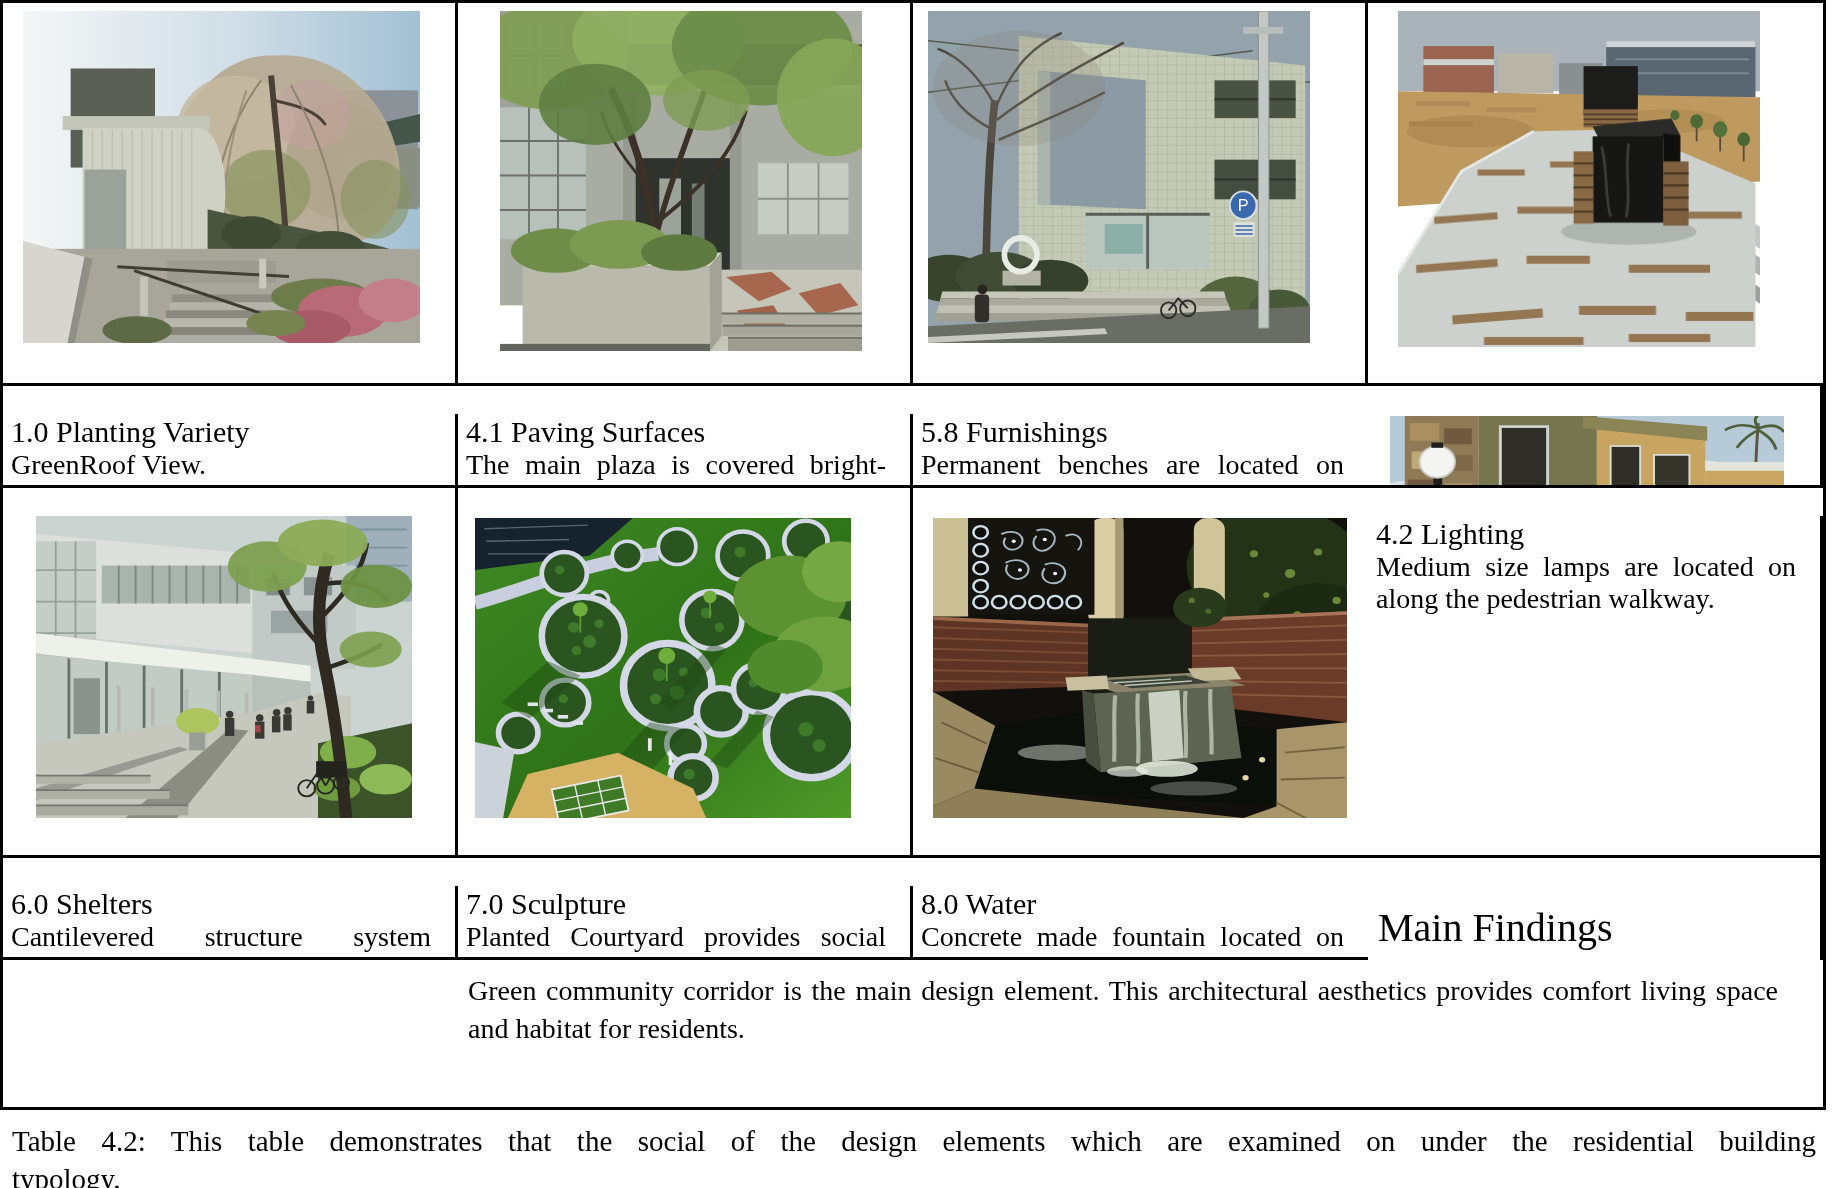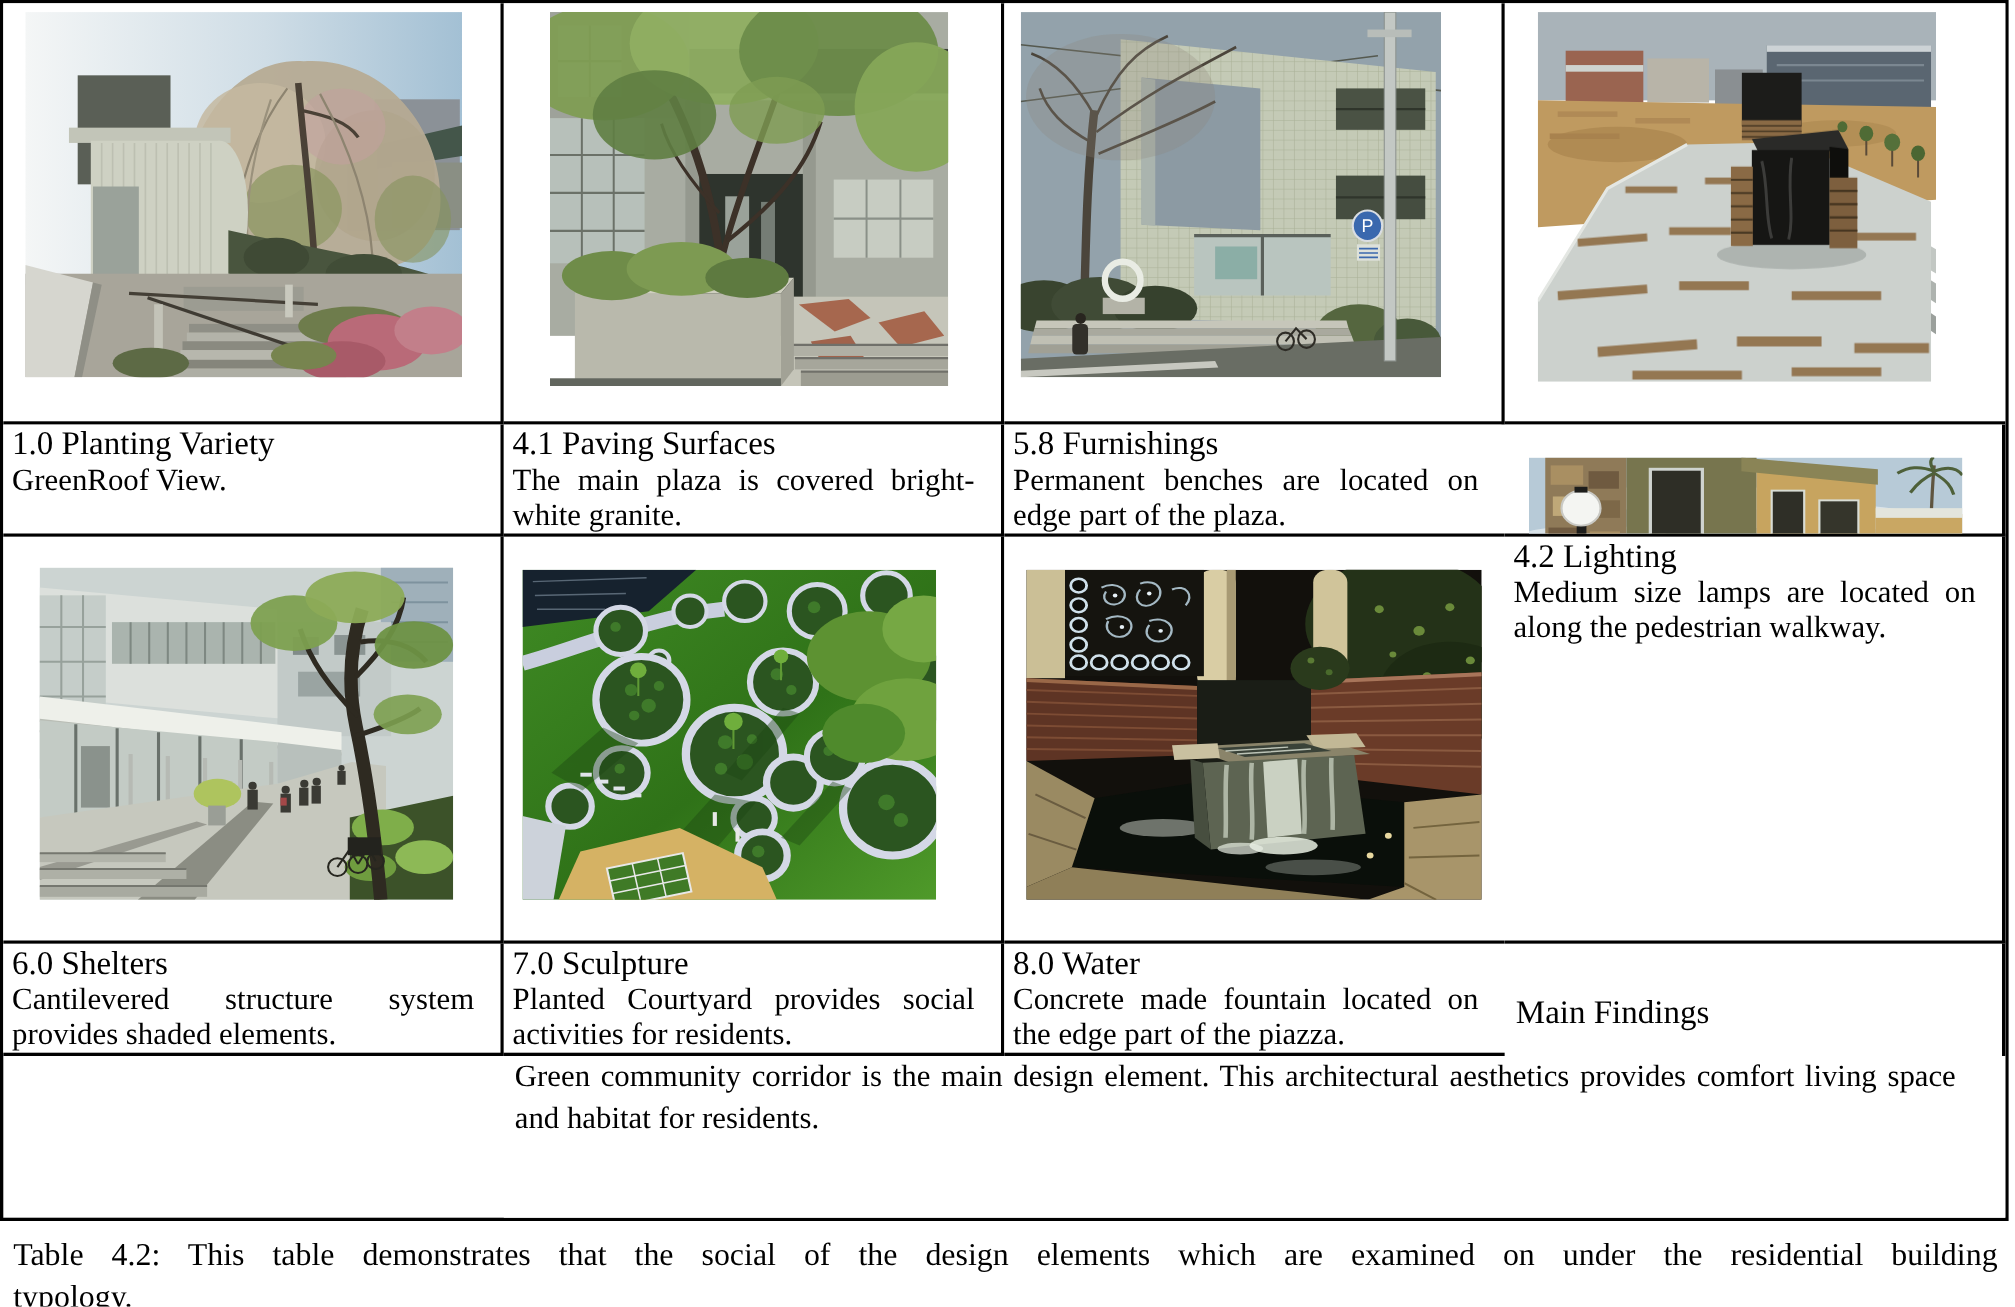--- a/index.html
+++ b/index.html
@@ -6,35 +6,35 @@
   .page{position:relative;width:1832px;height:1188px;background:#fff;overflow:hidden;
         font-family:"Liberation Serif","DejaVu Serif",serif;color:#000;}
   .tbl{position:absolute;left:0;top:0;width:1826px;box-sizing:border-box;
        border:3px solid #000;display:grid;
        grid-template-columns:1fr 1fr 1fr 1fr;
        grid-template-rows:383px 102px 370px 102px 147px;background:#fff;}
   .cell{box-sizing:border-box;border-right:3px solid #000;border-bottom:3px solid #000;
         overflow:hidden;background:#fff;}
   .lc{border-right:none;}
   .lr{border-bottom:none;}
-  .cap{padding:1px 24px 6px 8px;}
+  .cap{padding:1px 24px 6px 8px;margin-top:28px;}
   .cap-title{font-size:30px;line-height:34px;}
   .cap-body{font-size:28px;line-height:32px;text-align:justify;}
   .ph{display:block;}
   .p1{width:397px;height:332px;margin:8px 0 0 20px;}
   .p2{width:362px;height:340px;margin:8px 0 0 42px;}
   .p3{width:382px;height:332px;margin:8px 0 0 15px;}
   .p4{width:362px;height:336px;margin:8px 0 0 30px;}
   .p5{width:394px;height:296px;margin:30px 0 0 22px;}
   .p6{width:376px;height:302px;margin:28px 0 0 33px;}
   .p7{width:376px;height:300px;margin:30px 0 0 17px;}
   .p8{width:414px;height:300px;margin:30px 0 0 20px;}
-  .mf-label{font-size:30px;padding:46px 0 0 10px;}
+  .mf-label{font-size:40px;padding:46px 0 0 10px;}
   .mf-cell{grid-column:2/5;}
-  .mf-text{font-size:28px;line-height:38px;text-align:justify;padding:0 45px 0 10px;}
+  .mf-text{font-size:28px;line-height:38px;text-align:justify;padding:12px 45px 0 10px;}
   .tcaption{position:absolute;left:0;top:1110px;width:1832px;box-sizing:border-box;
             padding:12px 16px 0 12px;font-size:29px;line-height:38px;}
   .tc1{text-align:justify;text-align-last:justify;}
   .tc2{text-align:left;}
 </style>
 </head>
 <body>
 
 <div class="page">
   <div class="tbl">

